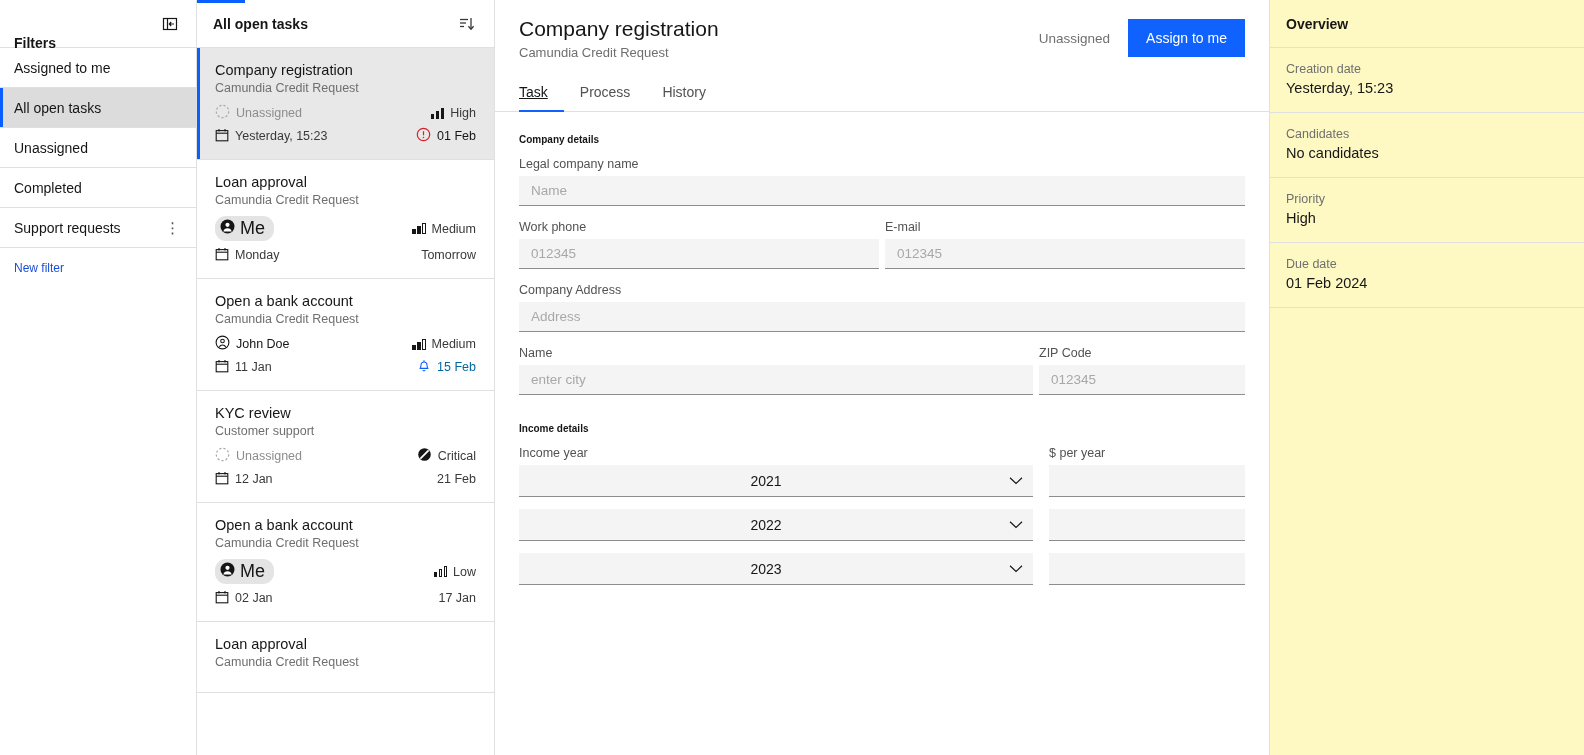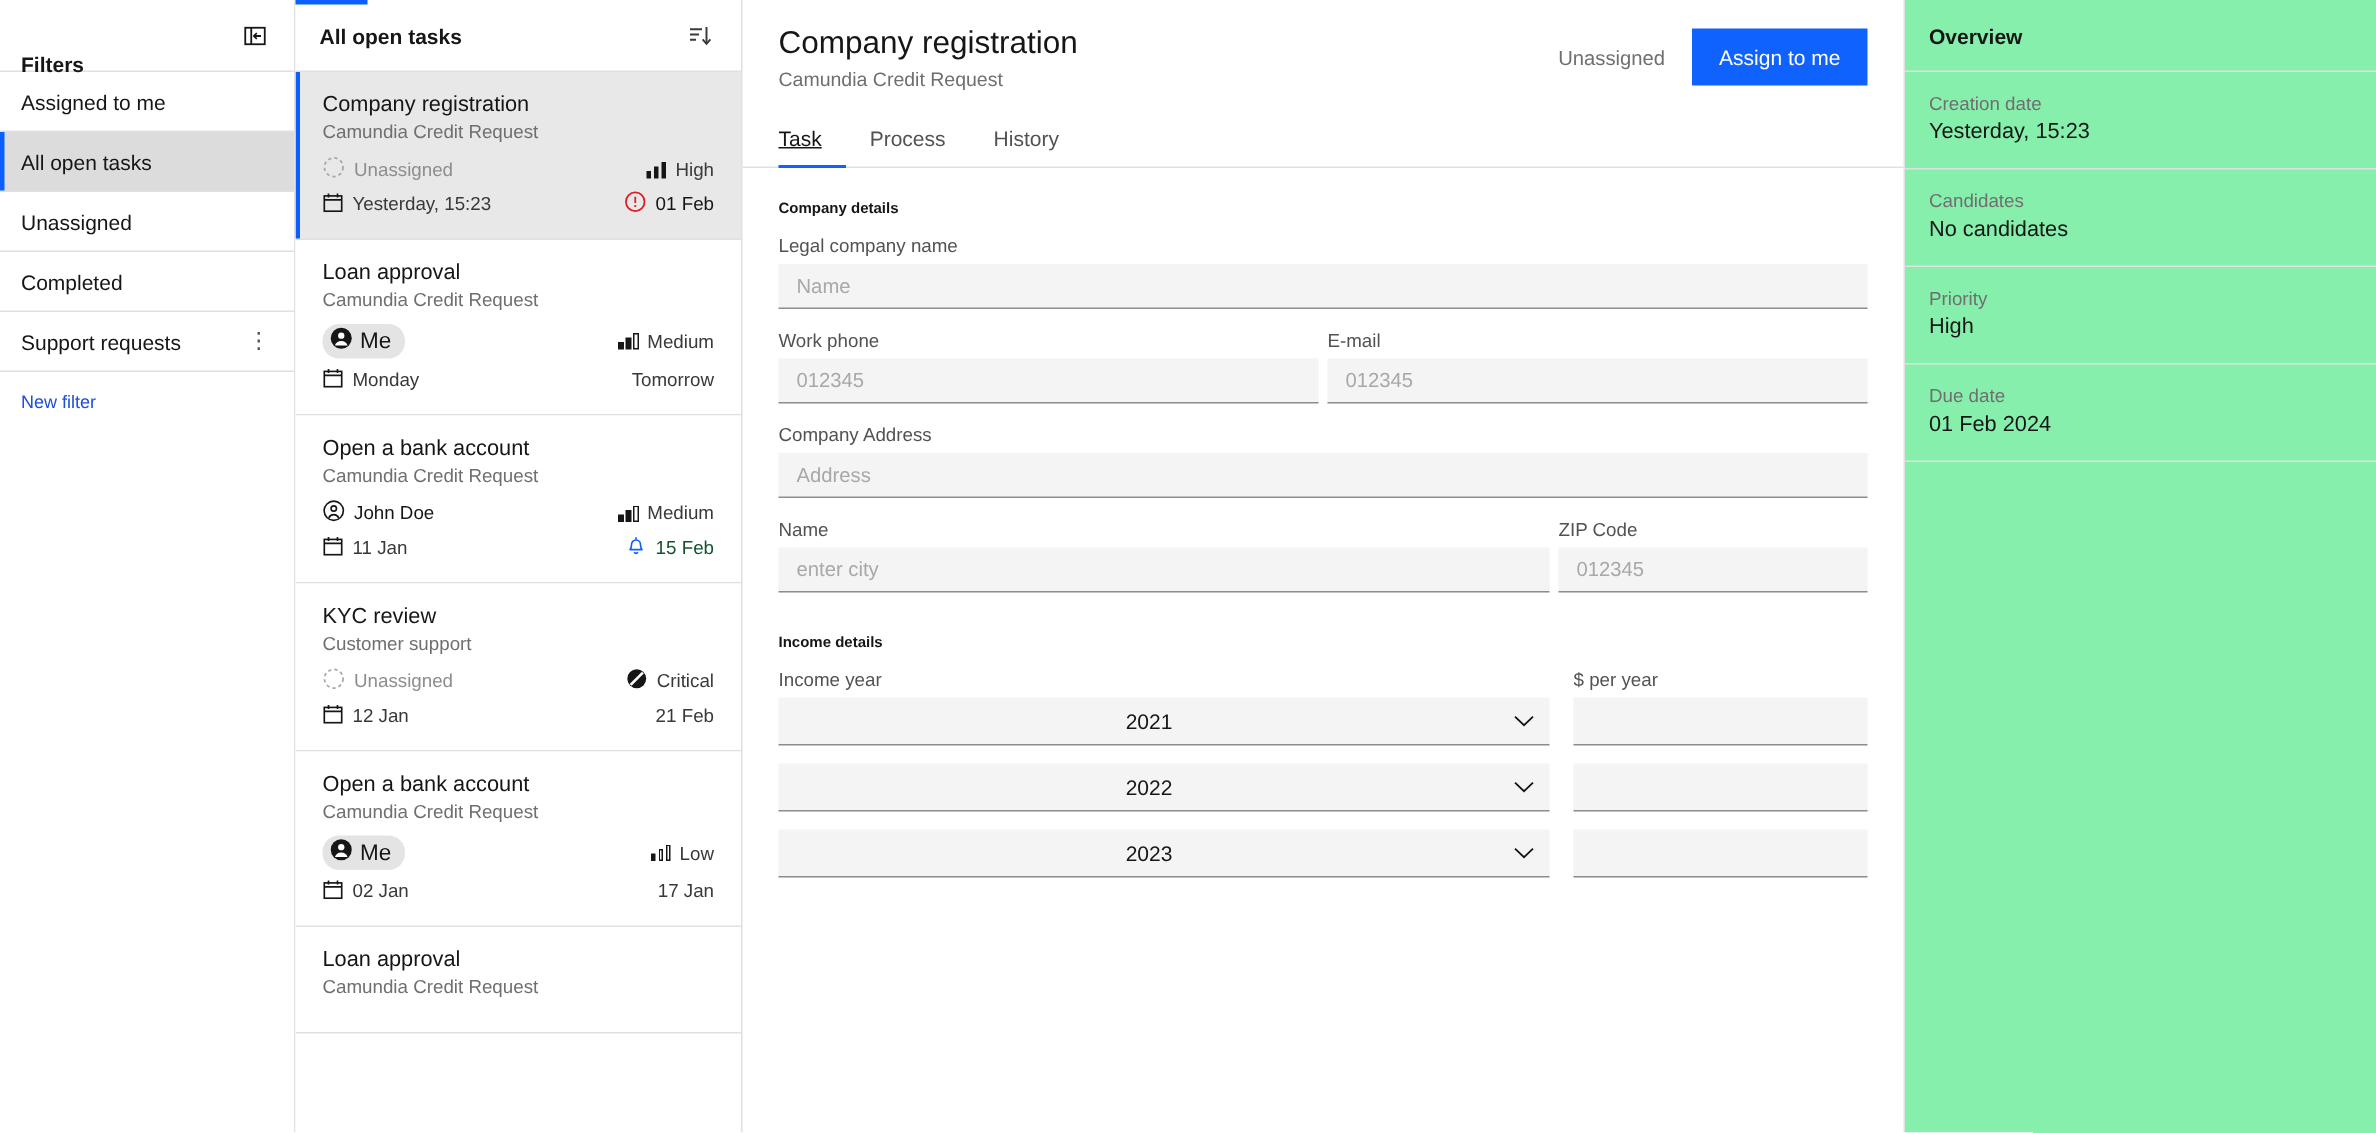--- a/index.html
+++ b/index.html
@@ -75,25 +75,25 @@
   .task-process { font-size: 12.5px; color: #6f6f6f; margin-bottom: 9px; }
   .task-row {
     display: flex; align-items: center; justify-content: space-between;
     font-size: 12.5px; color: #393939; margin-top: 5px; min-height: 18px;
   }
   .task-left, .task-right { display: flex; align-items: center; gap: 6px; }
   .assignee-unassigned { color: #8d8d8d; display: flex; align-items: center; gap: 6px; }
   .chip {
     display: inline-flex; align-items: center; gap: 5px;
     background: #e4e4e4; border-radius: 11px; padding: 2px 9px 2px 5px;
-    font-size: 15px; color: #161616;
+    font-size: 18px; color: #161616;
   }
   .assignee-plain { display: flex; align-items: center; gap: 6px; color: #161616; }
   .due-overdue { color: #161616; }
-  .due-soon { color: #14532d; }
+  .due-soon { color: #0369a1; }
 
   
   .pbars { display: inline-flex; align-items: flex-end; gap: 1.5px; height: 11px; }
   .pbars i { display: block; width: 3.5px; background: #161616; }
   .pbars i.b1 { height: 5px; } .pbars i.b2 { height: 8px; } .pbars i.b3 { height: 11px; }
   .pbars i.off { background: transparent; box-shadow: inset 0 0 0 1px #161616; }
 
   
   .main { flex: 1; height: 100%; display: flex; flex-direction: column;
           border-right: 1px solid #e0e0e0; min-width: 0; }
@@ -143,21 +143,21 @@
   .income-left { flex: 0 0 514px; }
   .income-right { flex: 1; }
   .income-row { margin-bottom: 12px; }
   .amount-input {
     width: 100%; height: 32px; background: #f4f4f4; border: none;
     border-bottom: 1px solid #8d8d8d; font-family: inherit;
     font-size: 14px; padding: 0 12px; outline: none;
   }
 
   
-  .overview { width: 314px; flex: 0 0 314px; height: 100%; background: #86efac; }
+  .overview { width: 314px; flex: 0 0 314px; height: 100%; background: #fef9c3; }
   .ov-head { height: 48px; display: flex; align-items: center;
              padding: 0 16px; border-bottom: 1px solid #e0e0e0; }
   .ov-title { font-size: 14px; font-weight: 700; }
   .ov-item { padding: 14px 16px 16px 16px; border-bottom: 1px solid #e0e0e0; }
   .ov-label { font-size: 12.5px; color: #6f6f6f; margin-bottom: 4px; }
   .ov-value { font-size: 14.5px; color: #161616; }
 </style>
 </head>
 <body>
 

